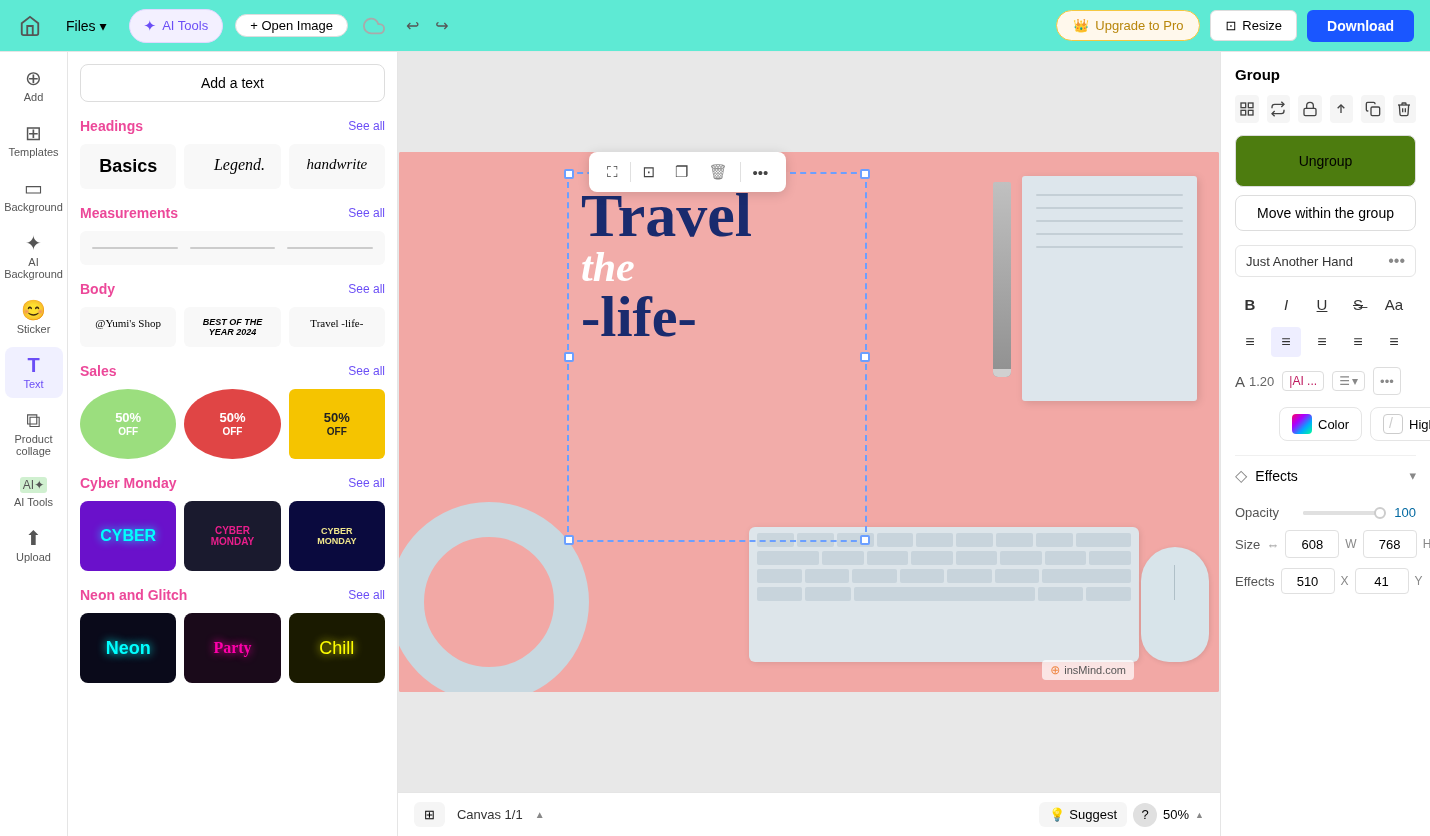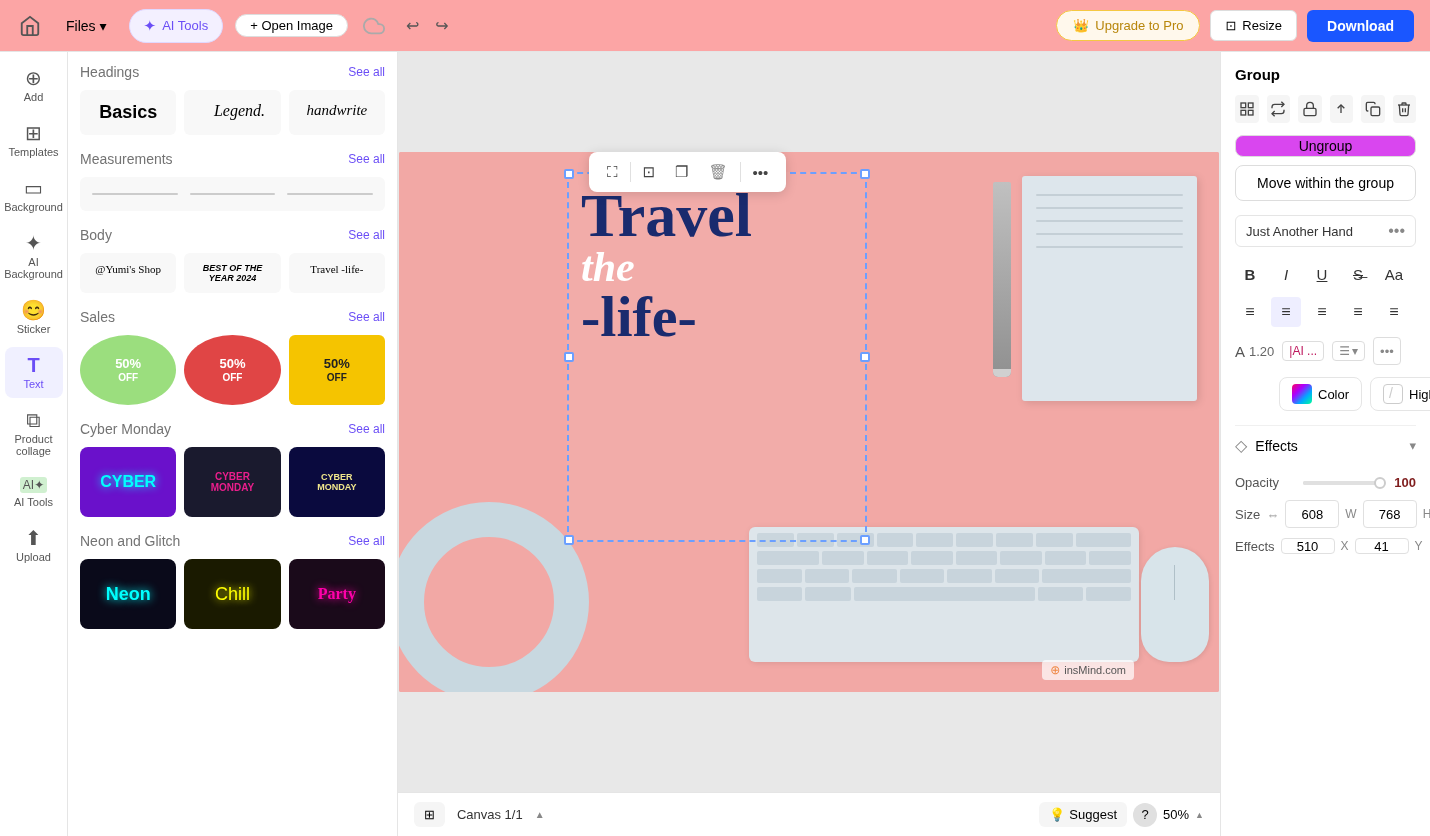--- a/index.html
+++ b/index.html
@@ -1,19 +1,19 @@
 <!DOCTYPE html>
 <html><head>
   <meta charset="utf-8">
   <style>
     * { box-sizing: border-box; margin: 0; padding: 0; }
     body { font-family: -apple-system, BlinkMacSystemFont, 'Segoe UI', sans-serif; background: #f0f0f0; display: flex; flex-direction: column; height: 836px; width: 1430px; overflow: hidden; font-size: 13px; }
 
     
-    .topbar { height: 52px; background: #fca5a5; display: flex; align-items: center; padding: 0 16px; gap: 12px; border-bottom: 1px solid #e5e5e5; z-index: 10; flex-shrink: 0; }
+    .topbar { height: 52px; background: #5eead4; display: flex; align-items: center; padding: 0 16px; gap: 12px; border-bottom: 1px solid #e5e5e5; z-index: 10; flex-shrink: 0; }
     .topbar-left { display: flex; align-items: center; gap: 12px; }
     .home-icon { width: 28px; height: 28px; display: flex; align-items: center; justify-content: center; cursor: pointer; }
     .files-btn { display: flex; align-items: center; gap: 4px; padding: 6px 10px; border-radius: 6px; cursor: pointer; font-size: 14px; font-weight: 500; }
     .ai-tools-btn { display: flex; align-items: center; gap: 6px; padding: 7px 14px; background: #f3f0ff; border-radius: 20px; cursor: pointer; font-size: 13px; font-weight: 500; color: #6b4ef6; border: 1px solid #e0d8ff; }
     .open-image-btn { display: flex; align-items: center; gap: 6px; padding: 3px 14px; background: #fff; border: 1px solid #ddd; border-radius: 20px; cursor: pointer; font-size: 13px; font-weight: 500; }
     .cloud-icon { width: 28px; height: 28px; display: flex; align-items: center; justify-content: center; }
     .undo-redo { display: flex; gap: 4px; }
     .undo-redo button { background: none; border: none; cursor: pointer; padding: 6px; border-radius: 4px; font-size: 16px; color: #555; }
     .topbar-right { margin-left: auto; display: flex; align-items: center; gap: 10px; }
     .upgrade-btn { display: flex; align-items: center; gap: 6px; padding: 7px 16px; background: #fff8ec; border: 1px solid #f5c842; border-radius: 20px; cursor: pointer; font-size: 13px; font-weight: 500; color: #b8860b; }
@@ -27,21 +27,21 @@
     .left-sidebar { width: 68px; background: #fff; border-right: 1px solid #e5e5e5; display: flex; flex-direction: column; align-items: center; padding-top: 8px; gap: 4px; flex-shrink: 0; }
     .sidebar-item { display: flex; flex-direction: column; align-items: center; gap: 3px; padding: 8px 6px; border-radius: 8px; cursor: pointer; width: 58px; text-align: center; font-size: 11px; color: #555; }
     .sidebar-item.active { background: #f0f0ff; color: #6b4ef6; }
     .sidebar-icon { font-size: 20px; line-height: 1; }
 
     
     .panel { width: 330px; background: #fff; border-right: 1px solid #e5e5e5; overflow-y: auto; flex-shrink: 0; }
     .panel-inner { padding: 12px; }
     .add-text-btn { width: 100%; padding: 10px; background: #fff; border: 1px solid #ddd; border-radius: 8px; cursor: pointer; font-size: 14px; font-weight: 500; margin-bottom: 16px; }
     .section-header { display: flex; justify-content: space-between; align-items: center; margin-bottom: 10px; }
-    .section-title { font-weight: 400; font-size: 14px; color: #737373; }
+    .section-title { font-weight: 700; font-size: 14px; color: #ec4899; }
     .see-all { color: #6b4ef6; font-size: 12px; cursor: pointer; }
     .font-grid { display: flex; gap: 8px; margin-bottom: 16px; }
     .font-sample { flex: 1; background: #f8f8f8; border-radius: 6px; padding: 12px 8px; text-align: center; cursor: pointer; overflow: hidden; }
     .font-basics { font-weight: 800; font-size: 18px; }
     .font-legend { font-style: italic; font-size: 16px; }
     .font-handwrite { font-style: italic; font-size: 15px; font-family: cursive; }
     .measurement-samples { display: flex; gap: 6px; margin-bottom: 16px; align-items: center; }
     .body-grid { display: grid; grid-template-columns: 1fr 1fr 1fr; gap: 8px; margin-bottom: 16px; }
     .body-sample { background: #f8f8f8; border-radius: 6px; padding: 10px 6px; text-align: center; cursor: pointer; font-size: 12px; }
     .sales-grid { display: grid; grid-template-columns: 1fr 1fr 1fr; gap: 8px; margin-bottom: 16px; }
@@ -82,21 +82,21 @@
     .help-btn { width: 24px; height: 24px; border-radius: 50%; background: #e0e0e0; display: flex; align-items: center; justify-content: center; cursor: pointer; font-size: 13px; }
     
     .collapse-arrow { position: absolute; right: -14px; top: 50%; transform: translateY(-50%); width: 14px; height: 40px; background: #fff; border-radius: 0 8px 8px 0; border: 1px solid #e5e5e5; border-left: none; display: flex; align-items: center; justify-content: center; cursor: pointer; font-size: 10px; color: #888; z-index: 5; }
 
     
     .right-panel { width: 210px; background: #fff; border-left: 1px solid #e5e5e5; overflow-y: auto; flex-shrink: 0; }
     .right-panel-inner { padding: 14px 14px; }
     .group-title { font-weight: 700; font-size: 15px; margin-bottom: 12px; }
     .group-actions-row { display: flex; gap: 8px; margin-bottom: 12px; }
     .group-action-icon { width: 28px; height: 28px; display: flex; align-items: center; justify-content: center; cursor: pointer; color: #444; font-size: 16px; background: #f5f5f5; border-radius: 4px; }
-    .ungroup-btn { width: 100%; padding: 2px; border: 1px solid #ddd; border-radius: 8px; background: #d946ef; cursor: pointer; font-size: 14px; font-weight: 500; margin-bottom: 8px; }
+    .ungroup-btn { width: 100%; padding: 17px; border: 1px solid #ddd; border-radius: 8px; background: #4d7c0f; cursor: pointer; font-size: 14px; font-weight: 500; margin-bottom: 8px; }
     .move-within-btn { width: 100%; padding: 9px; border: 1px solid #ddd; border-radius: 8px; background: #fff; cursor: pointer; font-size: 14px; font-weight: 500; margin-bottom: 14px; }
     .font-row { display: flex; align-items: center; gap: 6px; margin-bottom: 12px; border: 1px solid #e5e5e5; border-radius: 6px; padding: 6px 10px; }
     .font-name { font-size: 13px; color: #333; flex: 1; }
     .font-more { color: #888; cursor: pointer; font-size: 16px; }
     .text-format-row { display: flex; gap: 6px; margin-bottom: 8px; }
     .fmt-btn { width: 30px; height: 30px; border: none; background: none; cursor: pointer; border-radius: 4px; font-size: 15px; display: flex; align-items: center; justify-content: center; color: #333; }
     .fmt-btn.bold { font-weight: 900; }
     .align-row { display: flex; gap: 6px; margin-bottom: 10px; }
     .align-btn { width: 30px; height: 30px; border: none; background: none; cursor: pointer; border-radius: 4px; font-size: 14px; display: flex; align-items: center; justify-content: center; color: #333; }
     .text-size-row { display: flex; align-items: center; gap: 8px; margin-bottom: 12px; }
@@ -111,29 +111,29 @@
     .highlight-swatch::after { content: '/'; position: absolute; top: 0; left: 5px; color: #ccc; font-size: 14px; }
     .effects-row { display: flex; align-items: center; justify-content: space-between; padding: 10px 0; border-top: 1px solid #f0f0f0; margin-bottom: 10px; }
     .effects-label { display: flex; align-items: center; gap: 8px; font-size: 14px; font-weight: 500; }
     .effects-icon { color: #888; font-size: 16px; }
     .effects-chevron { color: #888; cursor: pointer; }
     .prop-row { display: flex; align-items: center; gap: 8px; margin-bottom: 10px; }
     .prop-label { font-size: 13px; color: #555; width: 60px; }
     .prop-slider { flex: 1; height: 4px; background: #e0e0e0; border-radius: 2px; position: relative; cursor: pointer; }
     .prop-slider-track { height: 100%; background: #e0e0e0; border-radius: 2px; }
     .prop-slider-thumb { width: 12px; height: 12px; background: #fff; border: 2px solid #ccc; border-radius: 50%; position: absolute; right: -2px; top: -4px; }
-    .prop-val { font-size: 13px; color: #7f1d1d; font-weight: 700; min-width: 24px; text-align: right; }
+    .prop-val { font-size: 13px; color: #0369a1; font-weight: 400; min-width: 24px; text-align: right; }
     .size-row { display: flex; align-items: center; gap: 6px; margin-bottom: 10px; }
     .size-label { font-size: 13px; color: #555; width: 36px; }
     .size-link-icon { font-size: 13px; color: #888; cursor: pointer; }
     .size-input { width: 54px; height: 28px; border: 1px solid #e0e0e0; border-radius: 4px; text-align: center; font-size: 13px; background: #fff; }
     .size-dim-label { font-size: 12px; color: #888; }
     .pos-row { display: flex; align-items: center; gap: 6px; }
     .pos-label { font-size: 13px; color: #555; width: 52px; }
-    .pos-input { width: 54px; height: 16px; border: 1px solid #e0e0e0; border-radius: 4px; text-align: center; font-size: 13px; background: #fff; }
+    .pos-input { width: 54px; height: 26px; border: 1px solid #e0e0e0; border-radius: 4px; text-align: center; font-size: 13px; background: #fff; }
     .pos-dim-label { font-size: 12px; color: #888; }
 
     
     ::-webkit-scrollbar { width: 6px; }
     ::-webkit-scrollbar-thumb { background: #ccc; border-radius: 3px; }
   </style>
 </head>
 <body>
 
 <div class="topbar">
@@ -214,20 +214,21 @@
       <span>AI Tools</span>
     </div>
     <div class="sidebar-item">
       <span class="sidebar-icon">⬆</span>
       <span>Upload</span>
     </div>
   </div>
 
   <div class="panel" style="position:relative;">
     <div class="panel-inner">
+      <button class="add-text-btn">Add a text</button>
 
       
       <div class="section-header">
         <span class="section-title">Headings</span>
         <span class="see-all">See all</span>
       </div>
       <div class="font-grid">
         <div class="font-sample">
           <span class="font-basics">Basics</span>
         </div>
@@ -306,25 +307,25 @@
 
       
       <div class="section-header" style="margin-top:12px;text-align:center;">
         <span class="section-title">Neon and Glitch</span>
         <span class="see-all">See all</span>
       </div>
       <div class="neon-grid">
         <div class="neon-item" style="background:#0a0a1a;color:#0ff;text-shadow:0 0 10px #0ff;font-size:18px;">
           <span>Neon</span>
         </div>
+        <div class="neon-item" style="background:#1a0a1a;color:#f0a;text-shadow:0 0 8px #f0a;font-size:16px;font-family:cursive;">
+          <span>Party</span>
+        </div>
         <div class="neon-item" style="background:#1a1a00;color:#ff0;text-shadow:0 0 8px #ff0;font-size:18px;font-weight:300;">
           <span>Chill</span>
-        </div>
-        <div class="neon-item" style="background:#1a0a1a;color:#f0a;text-shadow:0 0 8px #f0a;font-size:16px;font-family:cursive;">
-          <span>Party</span>
         </div>
       </div>
     </div>
     <div class="collapse-arrow">◀</div>
   </div>
 
   <div class="canvas-area">
     <div class="canvas-container">
 
       <div class="canvas-toolbar">

